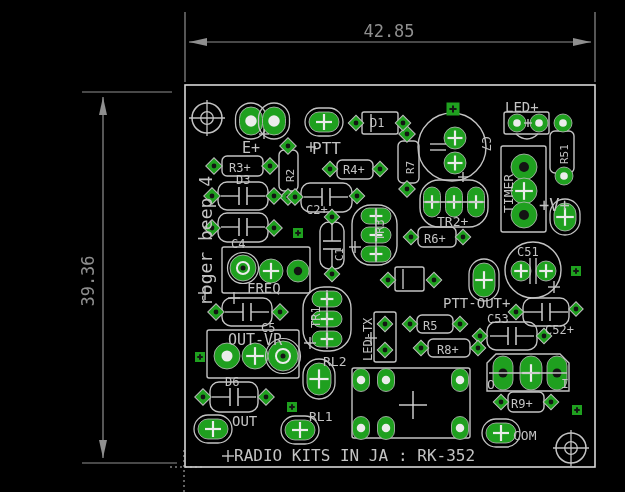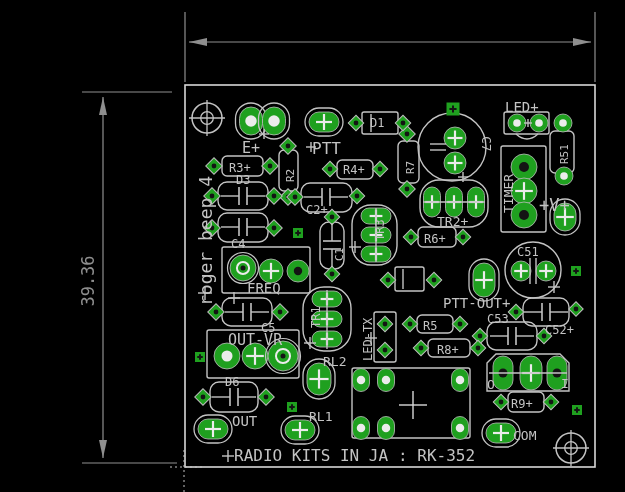--- a/index.html
+++ b/index.html
@@ -390,14 +390,15 @@
       <text fill="#c3c3c3" font-family="&quot;DejaVu Sans Mono&quot;, monospace" font-size="12" x="225" y="386">D6</text>
       <text fill="#c3c3c3" font-family="&quot;DejaVu Sans Mono&quot;, monospace" font-size="14" x="232" y="426">OUT</text>
       <text fill="#c3c3c3" font-family="&quot;DejaVu Sans Mono&quot;, monospace" font-size="13" x="309" y="421">RL1</text>
       <text fill="#c3c3c3" font-family="&quot;DejaVu Sans Mono&quot;, monospace" font-size="13" x="487" y="389">O</text>
       <text fill="#c3c3c3" font-family="&quot;DejaVu Sans Mono&quot;, monospace" font-size="13" x="561" y="388">I</text>
       <text fill="#c3c3c3" font-family="&quot;DejaVu Sans Mono&quot;, monospace" font-size="12" x="511" y="408">R9+</text>
       <text fill="#c3c3c3" font-family="&quot;DejaVu Sans Mono&quot;, monospace" font-size="13" x="513" y="440">COM</text>
       <text fill="#c3c3c3" font-family="&quot;DejaVu Sans Mono&quot;, monospace" font-size="16" x="234" y="461">RADIO KITS IN JA</text>
       <text fill="#c3c3c3" font-family="&quot;DejaVu Sans Mono&quot;, monospace" font-size="16" x="398" y="461">: RK-352</text>
     </svg>
+  <div class="dim-label dim-label-top">42.85</div>
   <div class="dim-label dim-label-left">39.36</div>
 </div>
 
 </body></html>

